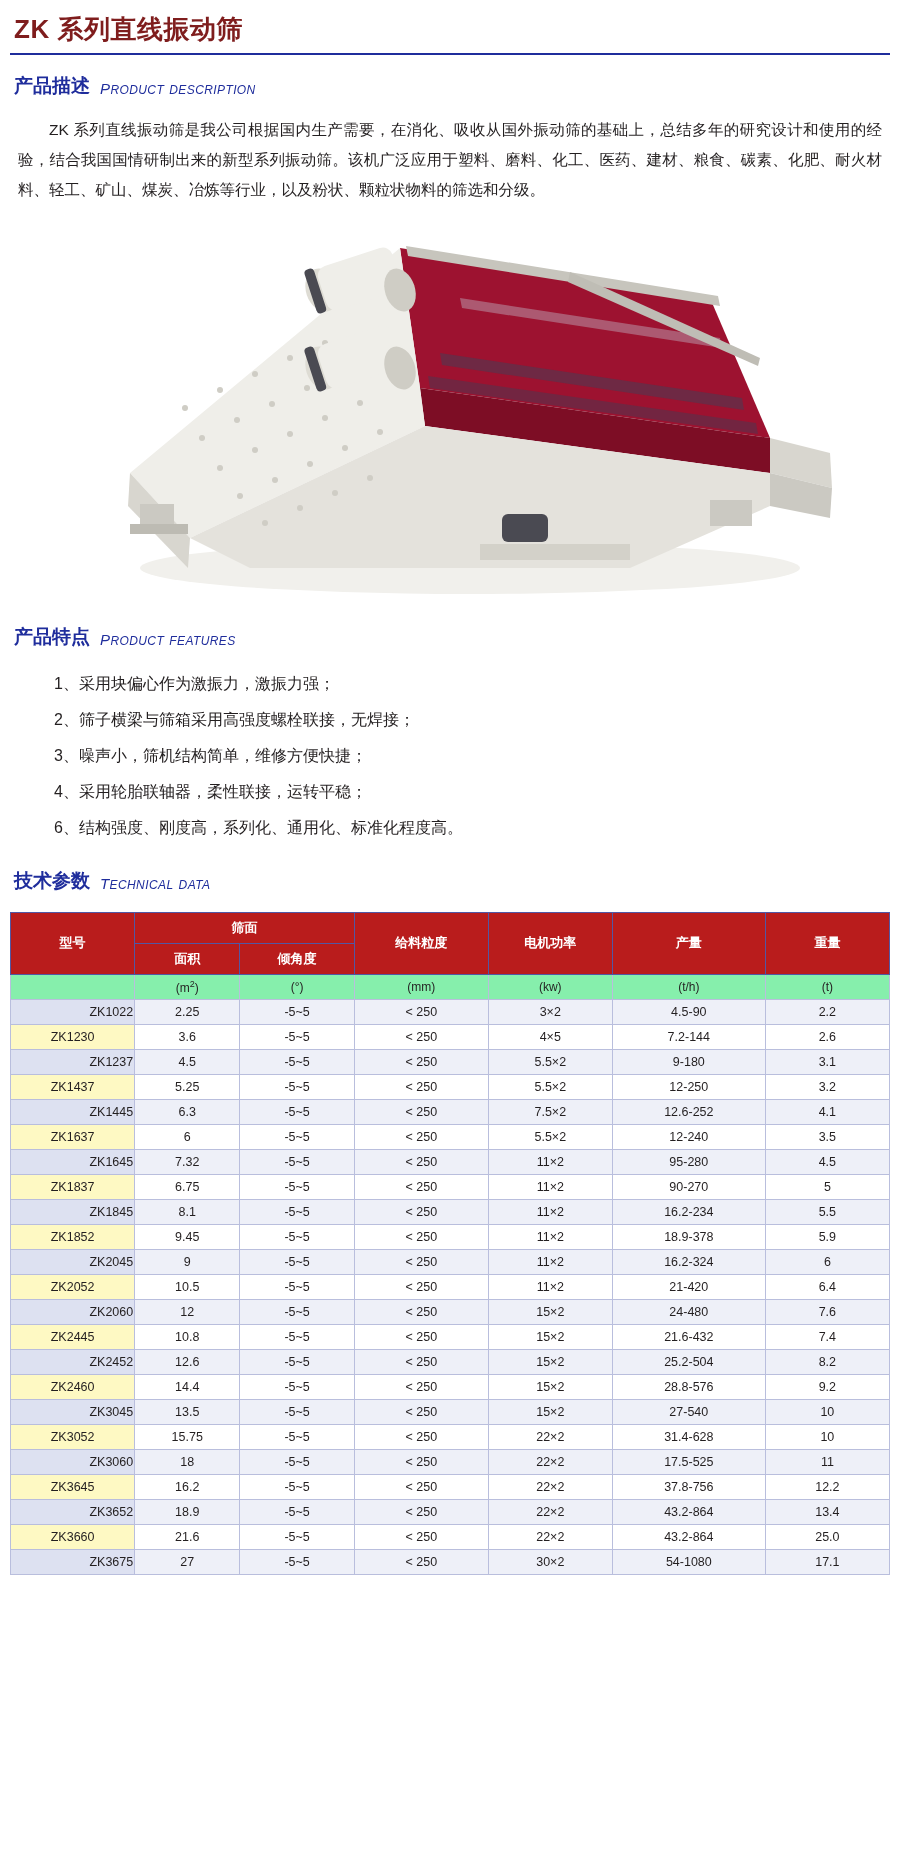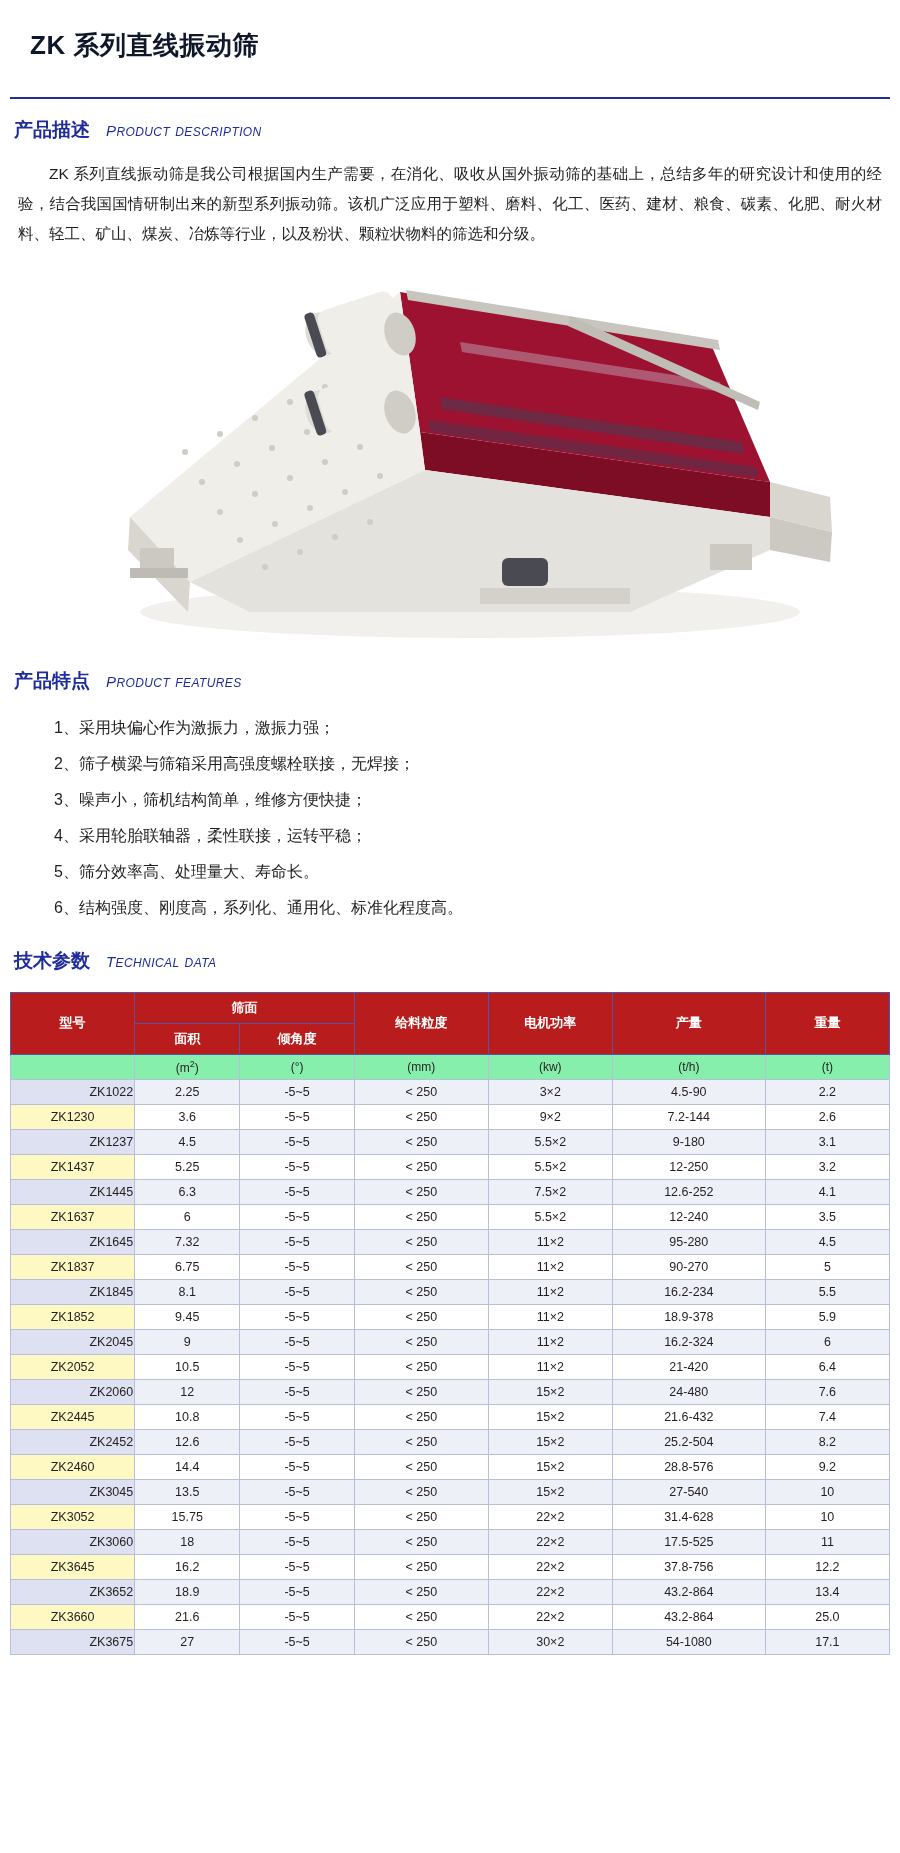--- a/index.html
+++ b/index.html
@@ -17,38 +17,38 @@
   .page {
     width: 900px;
     min-height: 1853px;
     position: relative;
     box-sizing: border-box;
     padding: 0 10px;
   }
 
   
   .doc-title {
-    margin: 16px;
-    padding: 12px 0 18px 4px;
+    margin: 0;
+    padding: 12px 0 6px 4px;
     font-size: 26px;
     font-weight: bold;
-    color: #0f172a;
+    color: #7f1d1d;
     letter-spacing: 0.5px;
   }
   .title-rule {
     height: 2px;
     background: #1f2d9c;
     margin: 0 0 18px 0;
   }
 
   
   .section-head {
     display: flex;
-    align-items: flex-start;
-    gap: 16px;
+    align-items: flex-end;
+    gap: 10px;
     margin: 0 0 6px 4px;
   }
   .section-head .cn {
     font-size: 19px;
     font-weight: bold;
     color: #1f2d9c;
   }
   .section-head .en {
     font-size: 17px;
     color: #1f2d9c;
@@ -236,21 +236,20 @@
 
   <div class="section-head">
     <span class="cn">产品特点</span>
     <span class="en">Product features</span>
   </div>
   <ul class="features">
     <li>1、采用块偏心作为激振力，激振力强；</li>
     <li>2、筛子横梁与筛箱采用高强度螺栓联接，无焊接；</li>
     <li>3、噪声小，筛机结构简单，维修方便快捷；</li>
     <li>4、采用轮胎联轴器，柔性联接，运转平稳；</li>
-    <li>5、筛分效率高、处理量大、寿命长。</li>
     <li>6、结构强度、刚度高，系列化、通用化、标准化程度高。</li>
   </ul>
 
   <div class="section-head" style="margin-top:22px;">
     <span class="cn">技术参数</span>
     <span class="en">Technical data</span>
   </div>
 
   <div class="table-wrap">
     <table class="spec">
@@ -295,21 +294,21 @@
             <td>&lt; 250</td>
             <td>3×2</td>
             <td>4.5-90</td>
             <td>2.2</td>
           </tr>
         <tr>
             <td class="model">ZK1230</td>
             <td>3.6</td>
             <td>-5~5</td>
             <td>&lt; 250</td>
-            <td>9×2</td>
+            <td>4×5</td>
             <td>7.2-144</td>
             <td>2.6</td>
           </tr>
         <tr class="alt">
             <td class="model">ZK1237</td>
             <td>4.5</td>
             <td>-5~5</td>
             <td>&lt; 250</td>
             <td>5.5×2</td>
             <td>9-180</td>

